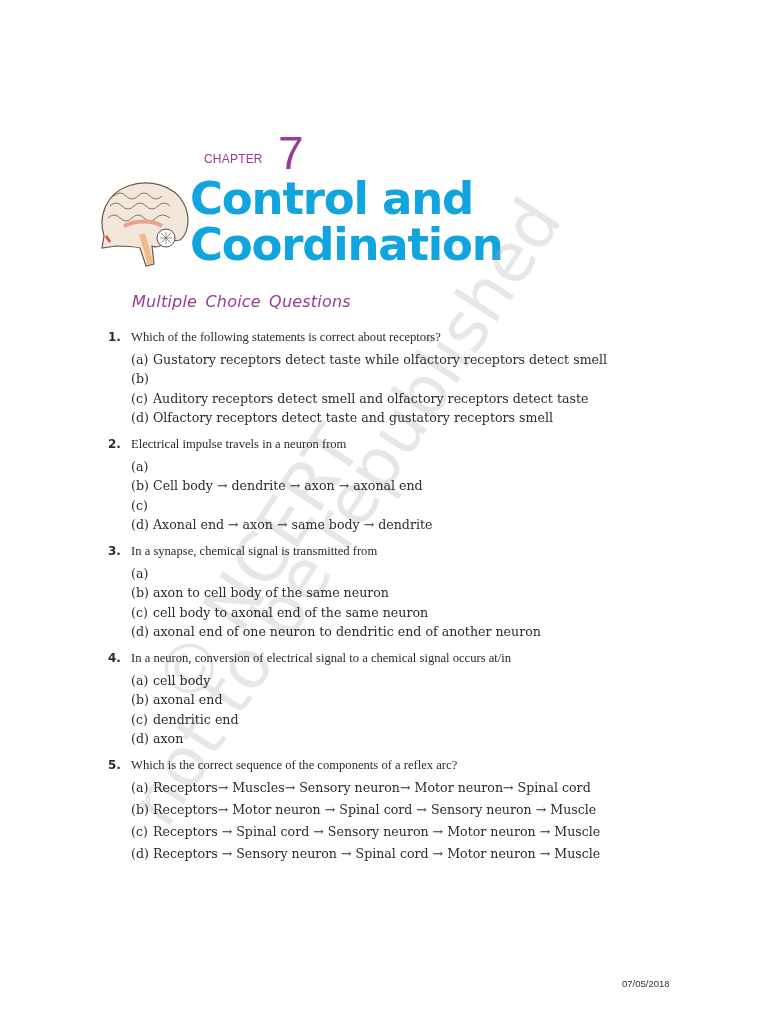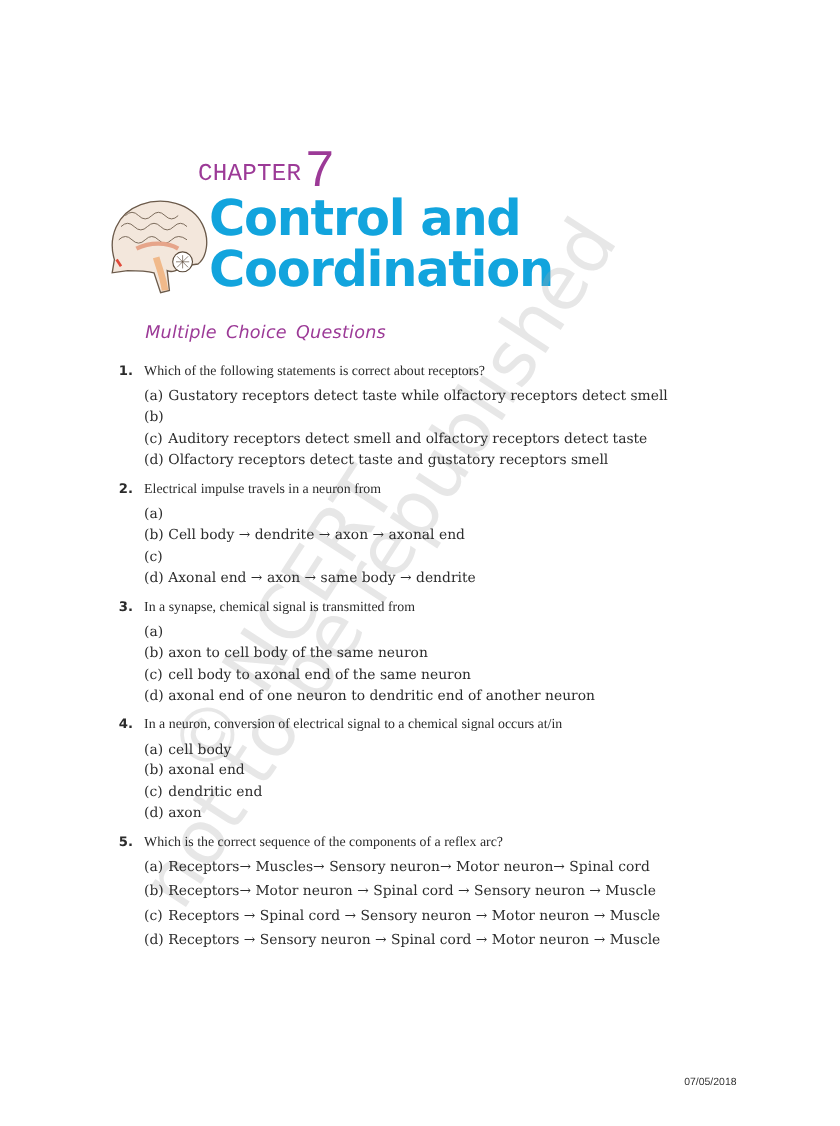--- a/index.html
+++ b/index.html
@@ -3,23 +3,23 @@
   <meta charset="utf-8">
   <style>
     html, body { margin: 0; padding: 0; }
     body {
       width: 764px; height: 1024px; background: #ffffff;
       position: relative; overflow: hidden;
       font-family: "DejaVu Serif", serif; color: #2b2b2b;
     }
     .brain { position: absolute; left: 96px; top: 176px; width: 96px; height: 92px; }
     .chapter-label {
-      position: absolute; left: 180px; top: 144px;
-      font-family: Liberation Mono, monospace; color: #9c3a97;
-      font-size: 22px; letter-spacing: 0.2px; line-height: 30px;
+      position: absolute; left: 204px; top: 144px;
+      font-family: Liberation Sans, sans-serif; color: #9c3a97;
+      font-size: 12px; letter-spacing: 0.2px; line-height: 30px;
     }
     .chapter-num {
       position: absolute; left: 278px; top: 130px;
       font-family: "Liberation Sans", sans-serif; color: #9c3a97;
       font-size: 46px; line-height: 46px; font-weight: normal;
     }
     .title {
       position: absolute; left: 190px; top: 176px;
       font-family: "DejaVu Sans", sans-serif; color: #12a4dd;
       font-size: 45px; font-weight: bold; line-height: 46px; letter-spacing: -1.2px;

